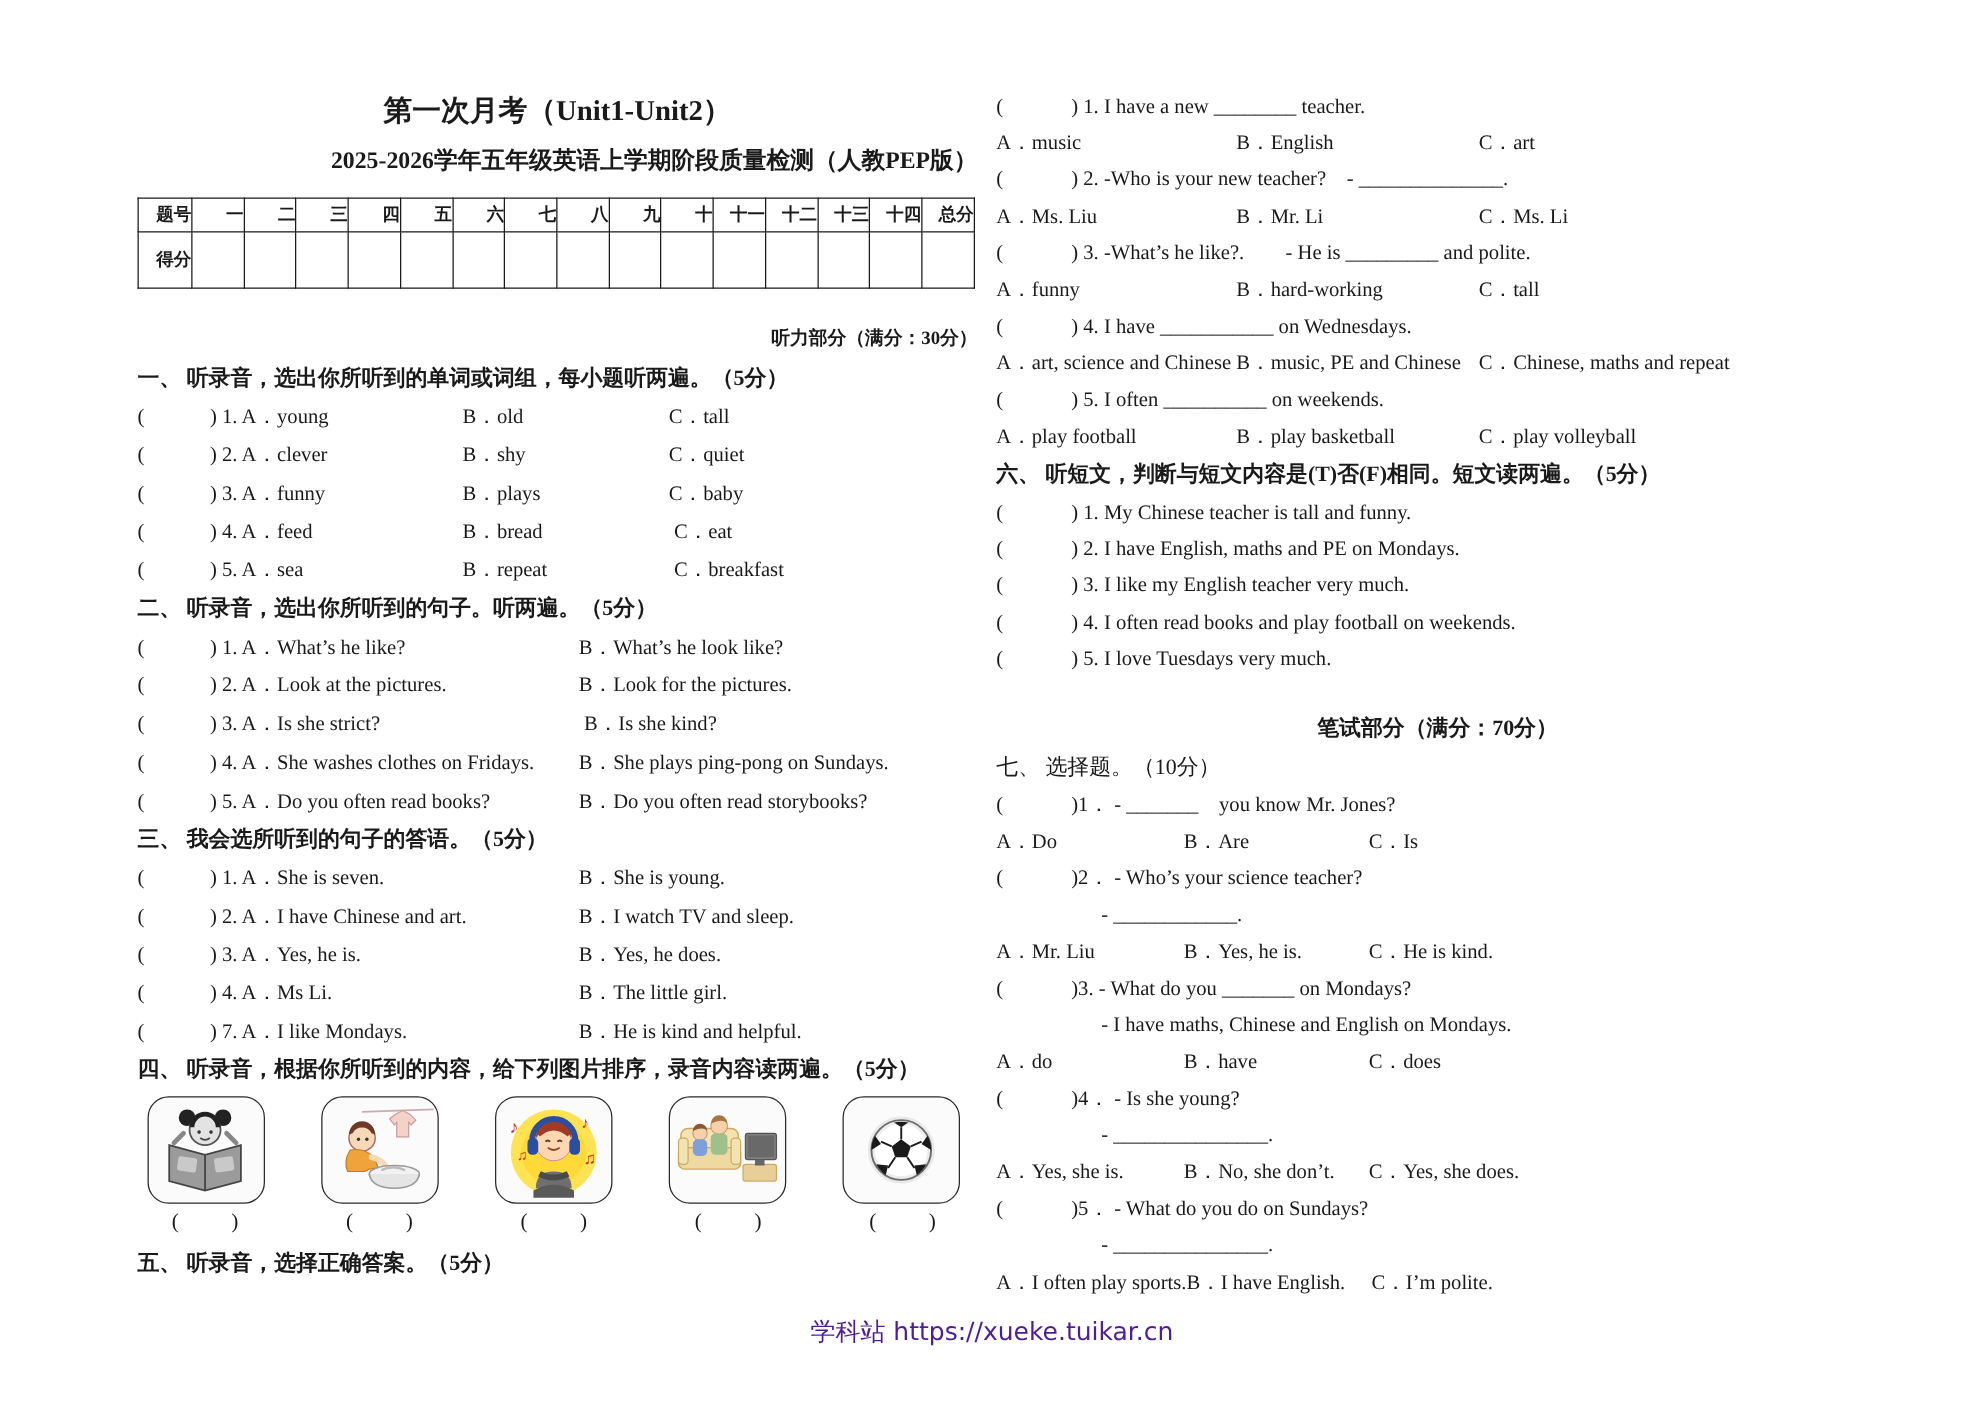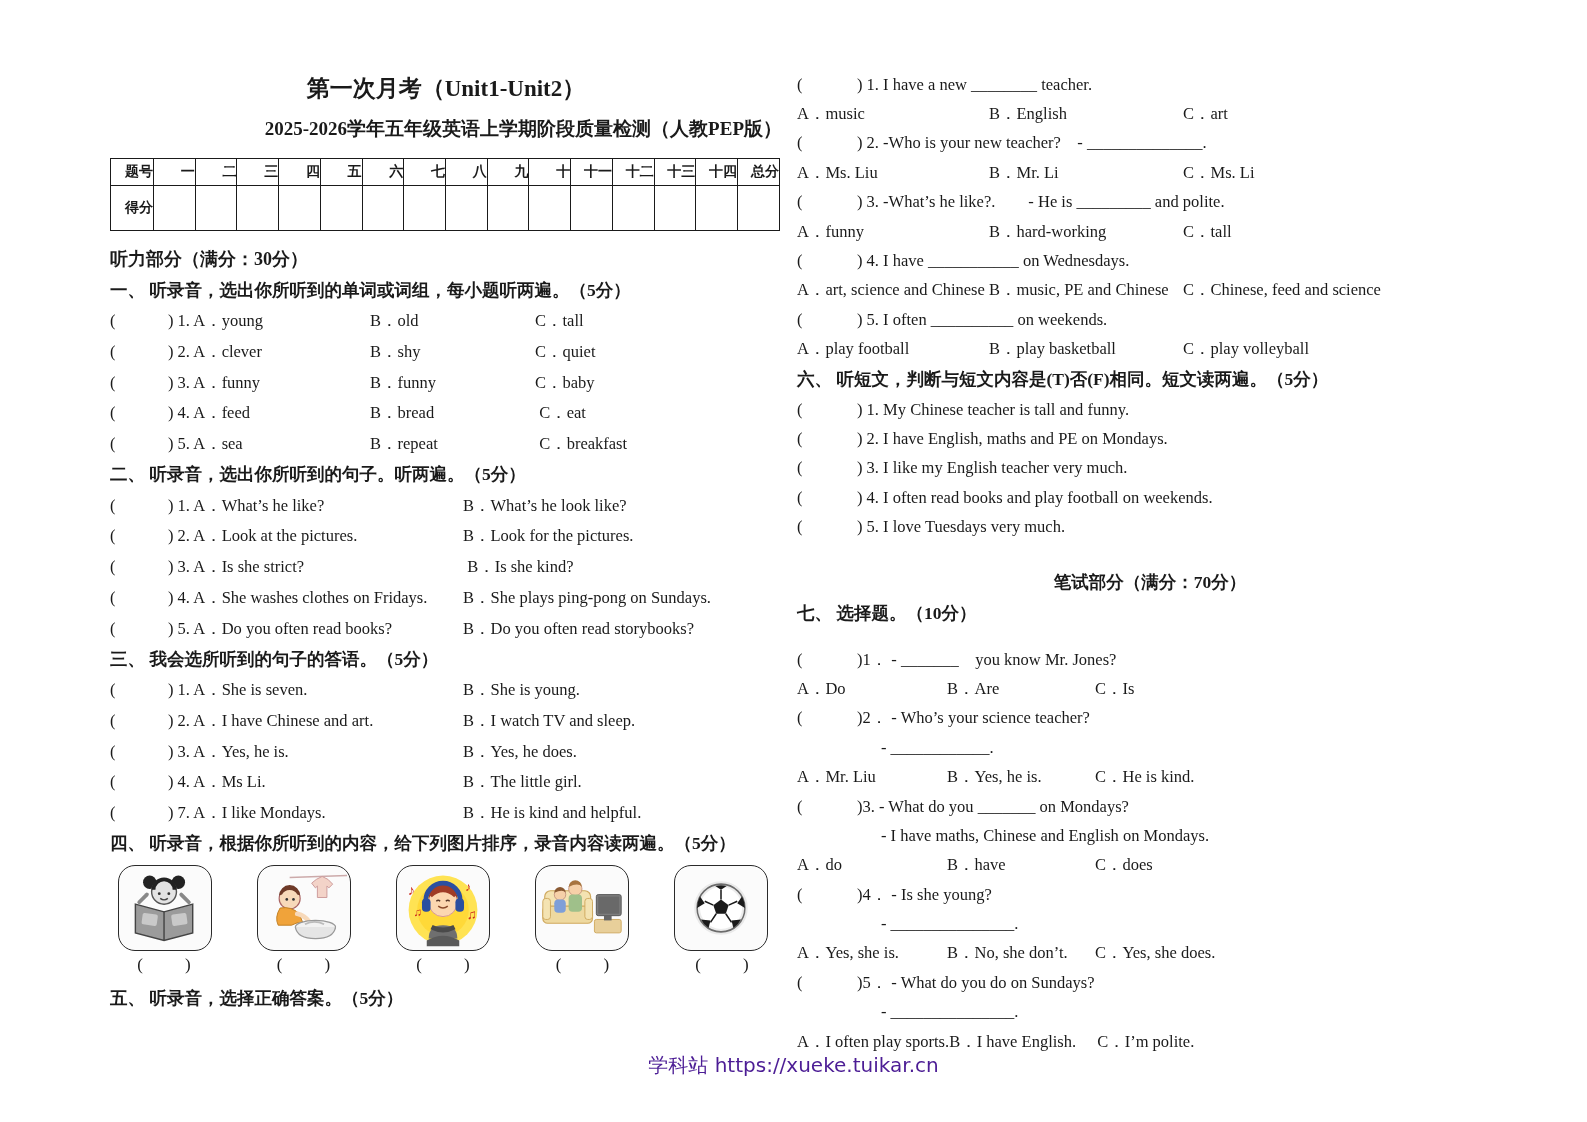--- a/index.html
+++ b/index.html
@@ -13,21 +13,21 @@
           font-family:"Liberation Serif","DejaVu Serif",serif;}
   .title2{font-size:19px;font-weight:bold;text-align:right;height:42px;line-height:42px;}
 
   table.score{border-collapse:collapse;margin-top:8px;width:670px;table-layout:fixed;}
   table.score td{border:1.6px solid #1a1a1a;text-align:right;font-size:14px;font-weight:bold;
                  padding:0;overflow:hidden;}
   table.score tr.hd td{height:26px;}
   table.score tr.sc td{height:44px;}
   table.score td.first{width:42px;}
 
-  .center-head{font-size:18px;font-weight:bold;text-align:left;height:32px;line-height:32px;margin-top:12px;}
+  .center-head{font-size:15px;font-weight:bold;text-align:right;height:32px;line-height:32px;margin-top:24px;}
   .sec-head{font-size:17.5px;font-weight:bold;height:31px;line-height:31px;white-space:pre;}
 
   .qrow{height:30.7px;display:flex;align-items:center;font-size:16.5px;}
   .qrow span{white-space:pre;}
   .po{display:inline-block;width:58px;}
   .three .c1{display:inline-block;width:202px;}
   .three .c2{display:inline-block;width:165px;}
   .two .c1{display:inline-block;width:295px;}
 
   .img-row{display:flex;justify-content:space-between;margin-top:6px;width:650px;margin-left:8px;}
@@ -40,21 +40,21 @@
   .r-row{height:29.4px;display:flex;align-items:center;font-size:16.5px;}
   .r-row span{white-space:pre;}
   .rpo{display:inline-block;width:60px;}
   .opt5 .o1{display:inline-block;min-width:192px;}
   .opt5 .o2{display:inline-block;min-width:194px;}
   .opt7 .o1{display:inline-block;min-width:150px;}
   .opt7 .o2{display:inline-block;min-width:148px;}
   .blank-line{padding-left:84px;}
   .written-head{font-size:17.5px;font-weight:bold;text-align:center;height:32px;line-height:32px;
                 margin-top:24px;margin-bottom:0px;}
-  .sec7-head{font-size:17.5px;font-weight:bold;height:31px;line-height:31px;white-space:pre;margin-bottom:16px;}
+  .sec7-head{font-size:17.5px;font-weight:normal;height:31px;line-height:31px;white-space:pre;margin-bottom:0px;}
 
   .footer{position:absolute;left:0;right:0;top:1052px;text-align:center;font-size:20px;color:#4c1d95;
           font-family:"DejaVu Sans","Liberation Sans",sans-serif;}
 </style>
 </head>
 <body>
 
 <div class="page">
 
   <div class="col col-left">
@@ -113,21 +113,21 @@
     </div>
     <div class="qrow three">
       <span class="po">(</span>
       <span class="c1">) 2. A．clever</span>
       <span class="c2">B．shy</span>
       <span class="c3">C．quiet</span>
     </div>
     <div class="qrow three">
       <span class="po">(</span>
       <span class="c1">) 3. A．funny</span>
-      <span class="c2">B．funny</span>
+      <span class="c2">B．plays</span>
       <span class="c3">C．baby</span>
     </div>
     <div class="qrow three">
       <span class="po">(</span>
       <span class="c1">) 4. A．feed</span>
       <span class="c2">B．bread</span>
       <span class="c3"> C．eat</span>
     </div>
     <div class="qrow three">
       <span class="po">(</span>
@@ -334,21 +334,21 @@
       <span class="o2">B．hard-working</span>
       <span class="o3">C．tall</span>
     </div>
     <div class="r-row">
       <span class="rpo">(</span>
       <span>) 4. I have ___________ on Wednesdays.</span>
     </div>
     <div class="r-row opt5">
       <span class="o1">A．art, science and Chinese</span>
       <span class="o2">B．music, PE and Chinese</span>
-      <span class="o3">C．Chinese, feed and science</span>
+      <span class="o3">C．Chinese, maths and repeat</span>
     </div>
     <div class="r-row">
       <span class="rpo">(</span>
       <span>) 5. I often __________ on weekends.</span>
     </div>
     <div class="r-row opt5">
       <span class="o1">A．play football</span>
       <span class="o2">B．play basketball</span>
       <span class="o3">C．play volleyball</span>
     </div>

